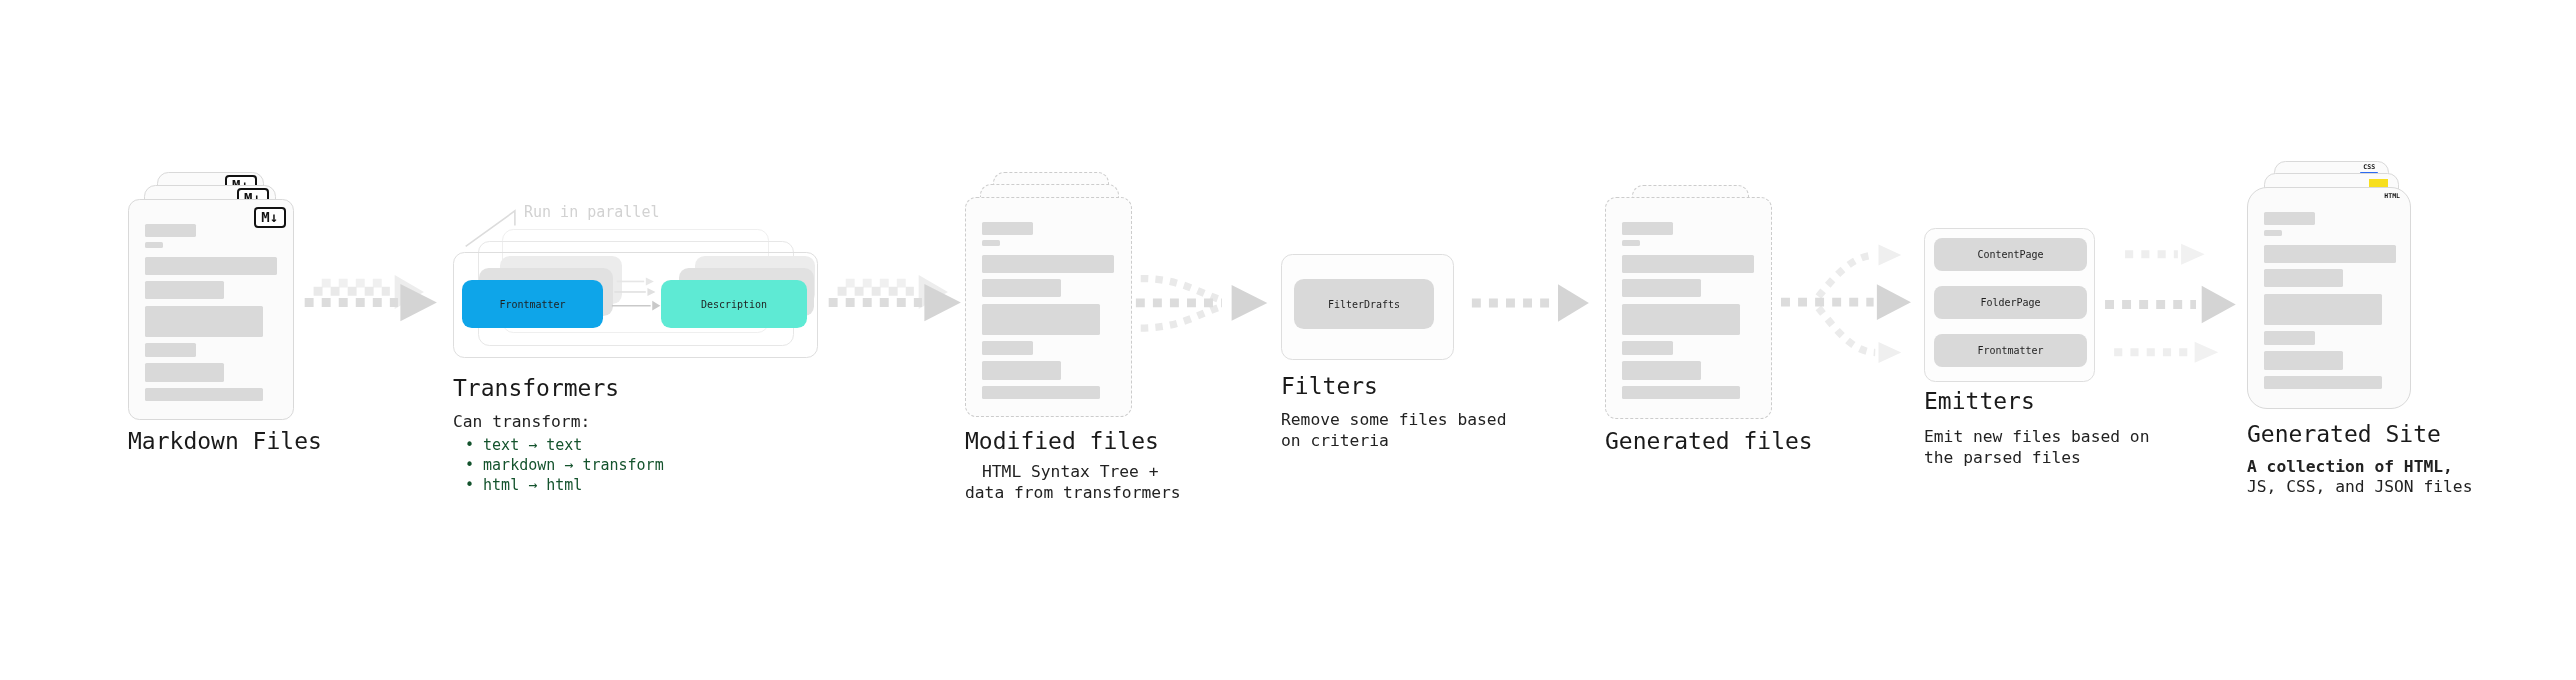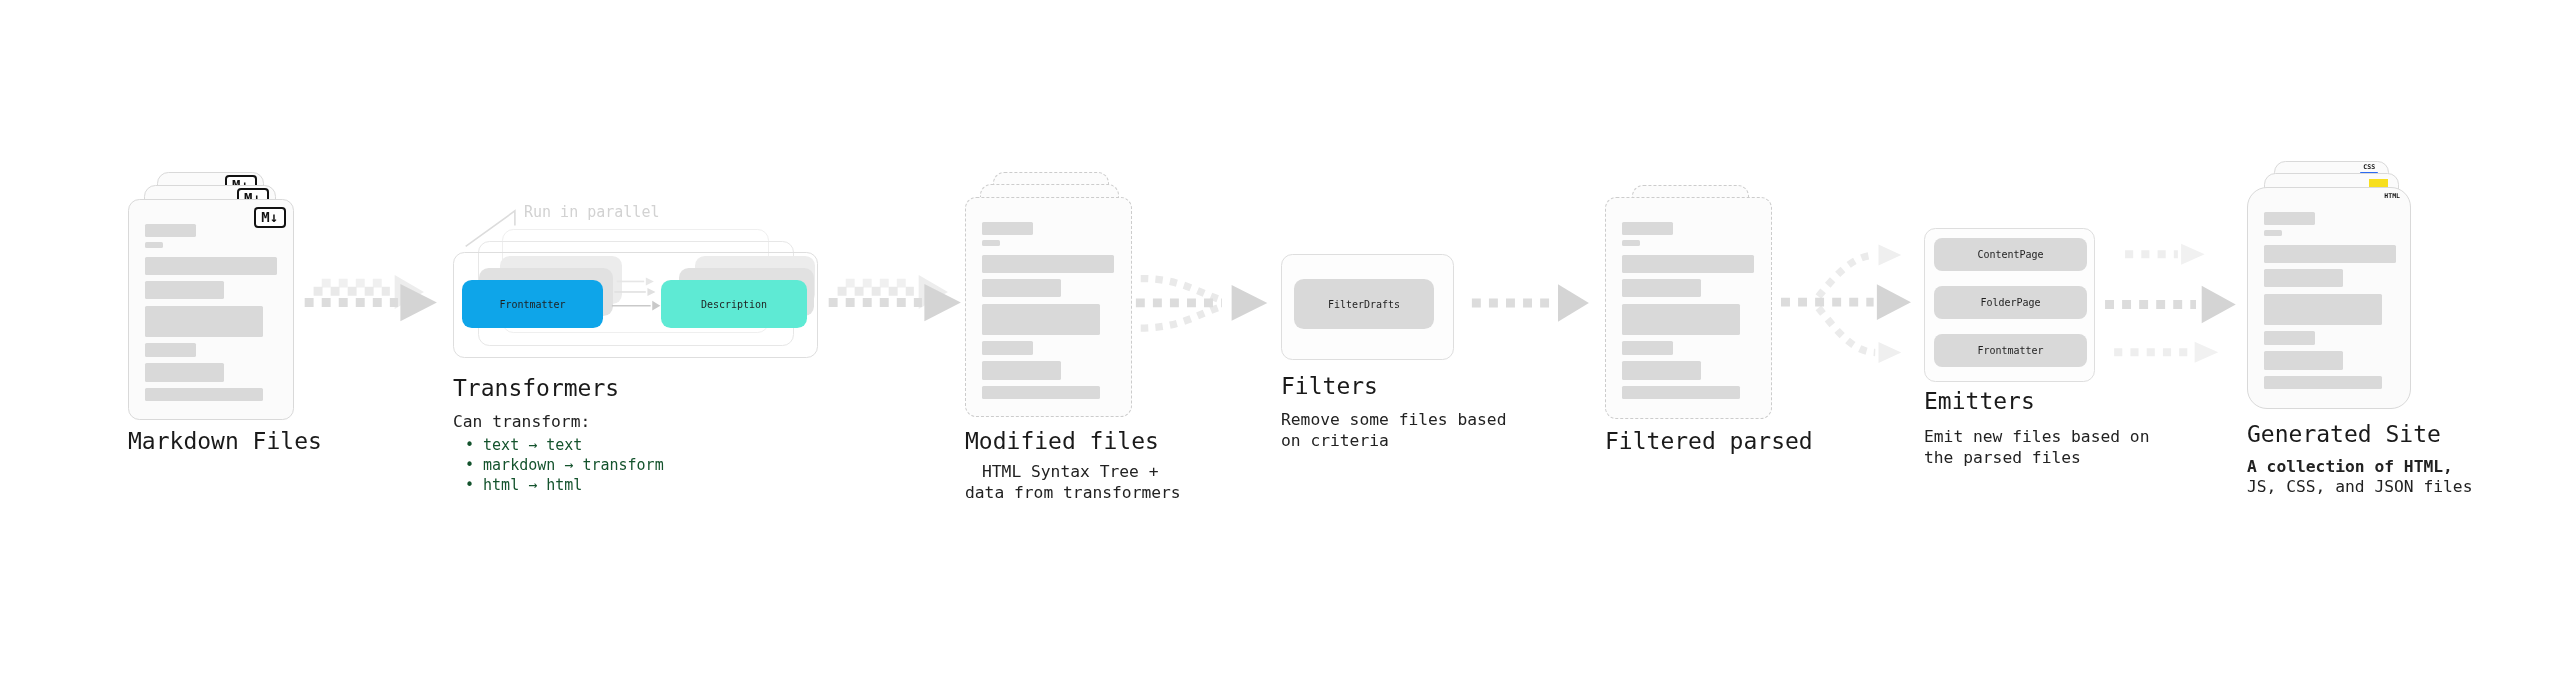--- a/index.html
+++ b/index.html
@@ -167,21 +167,21 @@
           <div class="bar" style="top: 24.4px; width: 51px; height: 13px;"></div>
           <div class="bar" style="top: 42px; width: 18px; height: 5.7px;"></div>
           <div class="bar" style="top: 57px; width: 132px; height: 18px;"></div>
           <div class="bar" style="top: 81px; width: 79px; height: 18px;"></div>
           <div class="bar" style="top: 106px; width: 118px; height: 31px;"></div>
           <div class="bar" style="top: 143px; width: 51px; height: 14px;"></div>
           <div class="bar" style="top: 163px; width: 79px; height: 18.7px;"></div>
           <div class="bar" style="top: 188px; width: 118px; height: 13px;"></div>
         </div>
     </div>
-    <div class="stage-title" style="left:1605px;top:429px;">Filtered parsed</div>
+    <div class="stage-title" style="left:1605px;top:429px;">Generated files</div>
   </div>
 
   <svg class="abs" style="left:1776px;top:238px;" width="140" height="134" viewBox="0 0 172 165">
     <path d="M 52 72 C 72 48, 92 22, 122 21" stroke="#ebebeb" stroke-width="9" stroke-dasharray="9 9" fill="none"></path>
     <polygon points="126,8 126,34 154,21" fill="#efefef"></polygon>
     <path d="M 52 86 C 72 110, 92 140, 122 141" stroke="#ebebeb" stroke-width="9" stroke-dasharray="9 9" fill="none"></path>
     <polygon points="126,128 126,154 154,141" fill="#efefef"></polygon>
     <path d="M 6 79 H 120" stroke="#dcdcdc" stroke-width="11" stroke-dasharray="11 10" fill="none"></path>
     <polygon points="124,57 124,101 166,79" fill="#d4d4d4"></polygon>
   </svg>

